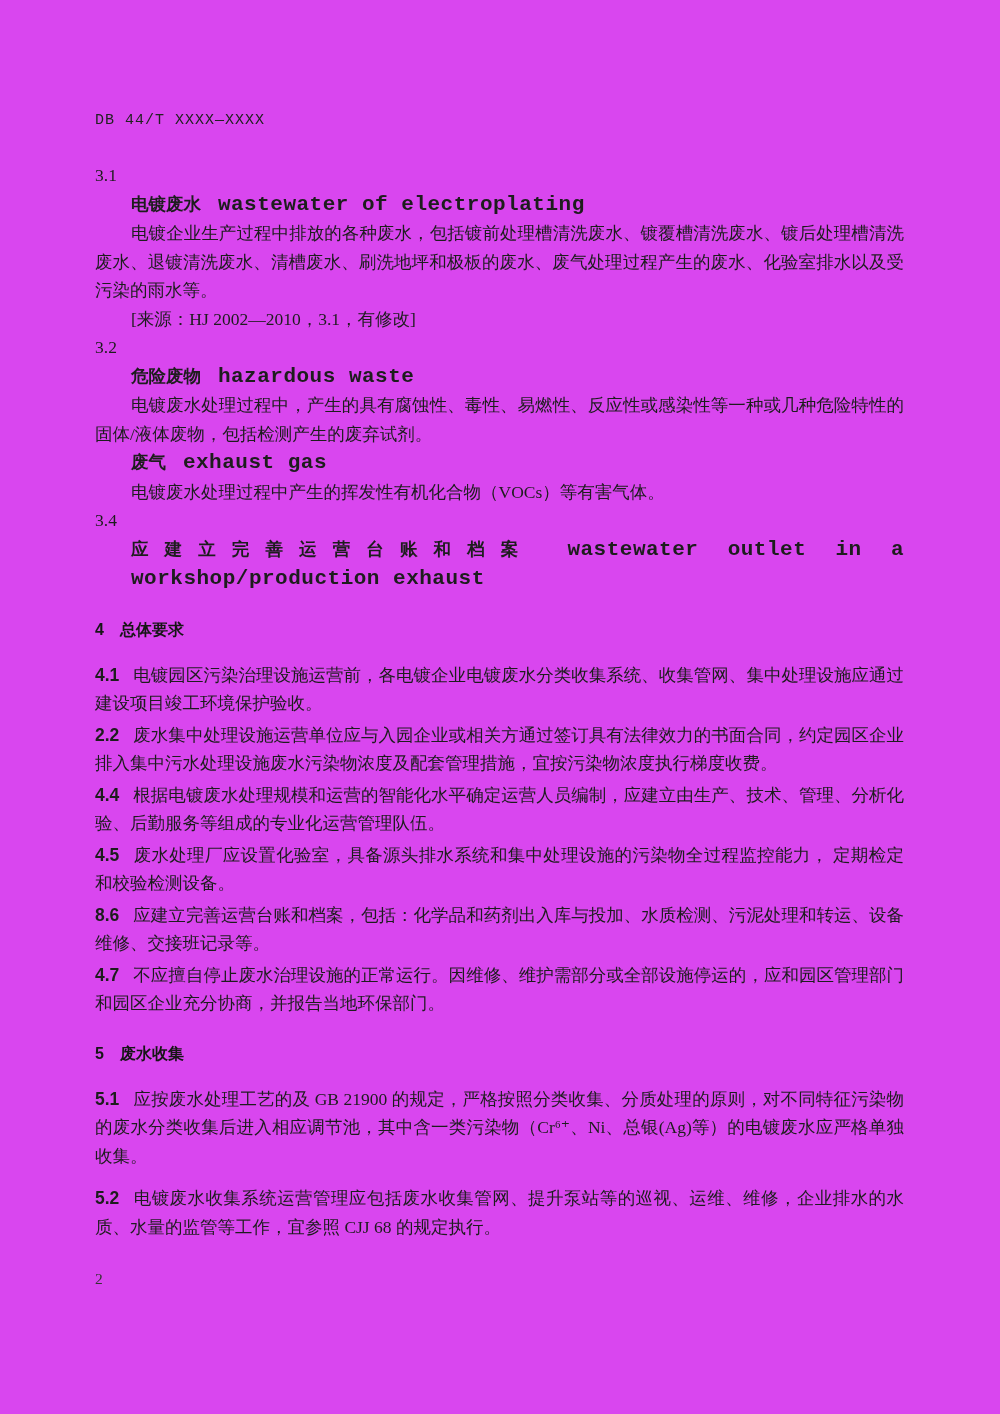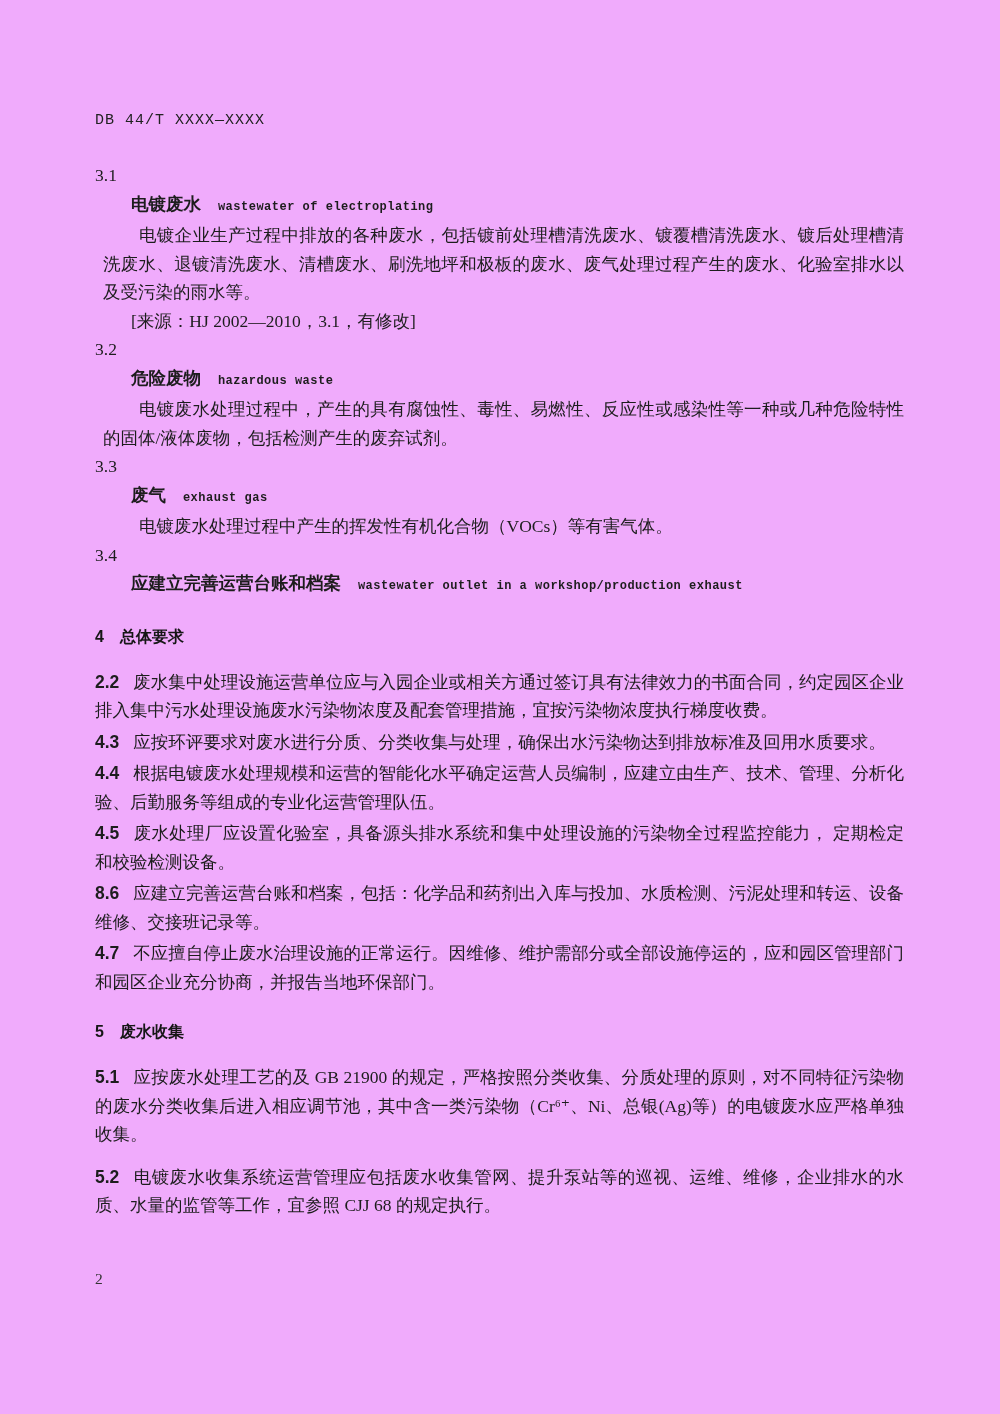--- a/index.html
+++ b/index.html
@@ -5,21 +5,21 @@
   * { margin:0; padding:0; box-sizing:border-box; }
   html, body { background:#ffffff; }
   body {
     width:1000px; height:1414px;
     font-family:"Liberation Serif","DejaVu Serif",serif;
     color:#1d1d1d;
   }
   .page {
     position:relative;
     width:1000px; height:1414px;
-    background:#f0abfc;
+    background:#d946ef;
     padding:112px 96px 0 95px;
     overflow:hidden;
   }
   .doc-number {
     display:block;
     font-family:"Liberation Mono","DejaVu Sans Mono",monospace;
     font-size:15px;
     letter-spacing:1px;
     color:#222222;
     margin-bottom:32px;
@@ -32,25 +32,25 @@
   .term-line {
     padding-left:36px;
     font-family:"Liberation Sans","DejaVu Sans",sans-serif;
     font-weight:bold;
     font-size:17.5px;
     line-height:28.5px;
   }
   .term-en {
     font-family:"Liberation Mono","DejaVu Sans Mono",monospace;
     font-weight:bold;
-    font-size:12px;
+    font-size:21px;
     margin-left:12px;
     letter-spacing:0.5px;
   }
-  .para { text-indent:36px;margin-left:8px; }
+  .para { text-indent:36px; }
   .source-line { padding-left:36px; }
   .section-heading {
     font-family:"Liberation Sans","DejaVu Sans",sans-serif;
     font-weight:bold;
     font-size:16px;
     color:#161616;
     margin:26px 0 20px 0;
   }
   .section-heading .sec-num { margin-right:16px; }
   .clause-para { margin-bottom:3px; }
@@ -88,42 +88,41 @@
     <p class="para">电镀企业生产过程中排放的各种废水，包括镀前处理槽清洗废水、镀覆槽清洗废水、镀后处理槽清洗废水、退镀清洗废水、清槽废水、刷洗地坪和极板的废水、废气处理过程产生的废水、化验室排水以及受污染的雨水等。</p>
     <p class="source-line">[来源：HJ 2002—2010，3.1，有修改]</p>
 
     <p class="clause-label">3.2</p>
     <p class="term-line">
       <span class="term-zh">危险废物</span>
       <span class="term-en">hazardous waste</span>
     </p>
     <p class="para">电镀废水处理过程中，产生的具有腐蚀性、毒性、易燃性、反应性或感染性等一种或几种危险特性的固体/液体废物，包括检测产生的废弃试剂。</p>
 
-    <p class="clause-label">3.3</p>
     <p class="term-line">
       <span class="term-zh">废气</span>
       <span class="term-en">exhaust gas</span>
     </p>
     <p class="para">电镀废水处理过程中产生的挥发性有机化合物（VOCs）等有害气体。</p>
 
     <p class="clause-label">3.4</p>
     <p class="term-line">
       <span class="term-zh">应建立完善运营台账和档案</span>
       <span class="term-en">wastewater outlet in a workshop/production exhaust</span>
     </p>
 
     <h2 class="section-heading">
       <span class="sec-num">4</span><span>总体要求</span>
     </h2>
     <div class="section-4">
       <p class="clause-para">
-        <span class="clause-no">2.2</span><span>废水集中处理设施运营单位应与入园企业或相关方通过签订具有法律效力的书面合同，约定园区企业排入集中污水处理设施废水污染物浓度及配套管理措施，宜按污染物浓度执行梯度收费。</span>
+        <span class="clause-no">4.1</span><span>电镀园区污染治理设施运营前，各电镀企业电镀废水分类收集系统、收集管网、集中处理设施应通过建设项目竣工环境保护验收。</span>
       </p>
       <p class="clause-para">
-        <span class="clause-no">4.3</span><span>应按环评要求对废水进行分质、分类收集与处理，确保出水污染物达到排放标准及回用水质要求。</span>
+        <span class="clause-no">2.2</span><span>废水集中处理设施运营单位应与入园企业或相关方通过签订具有法律效力的书面合同，约定园区企业排入集中污水处理设施废水污染物浓度及配套管理措施，宜按污染物浓度执行梯度收费。</span>
       </p>
       <p class="clause-para">
         <span class="clause-no">4.4</span><span>根据电镀废水处理规模和运营的智能化水平确定运营人员编制，应建立由生产、技术、管理、分析化验、后勤服务等组成的专业化运营管理队伍。</span>
       </p>
       <p class="clause-para">
         <span class="clause-no">4.5</span><span>废水处理厂应设置化验室，具备源头排水系统和集中处理设施的污染物全过程监控能力， 定期检定和校验检测设备。</span>
       </p>
       <p class="clause-para">
         <span class="clause-no">8.6</span><span>应建立完善运营台账和档案，包括：化学品和药剂出入库与投加、水质检测、污泥处理和转运、设备维修、交接班记录等。</span>
       </p>

